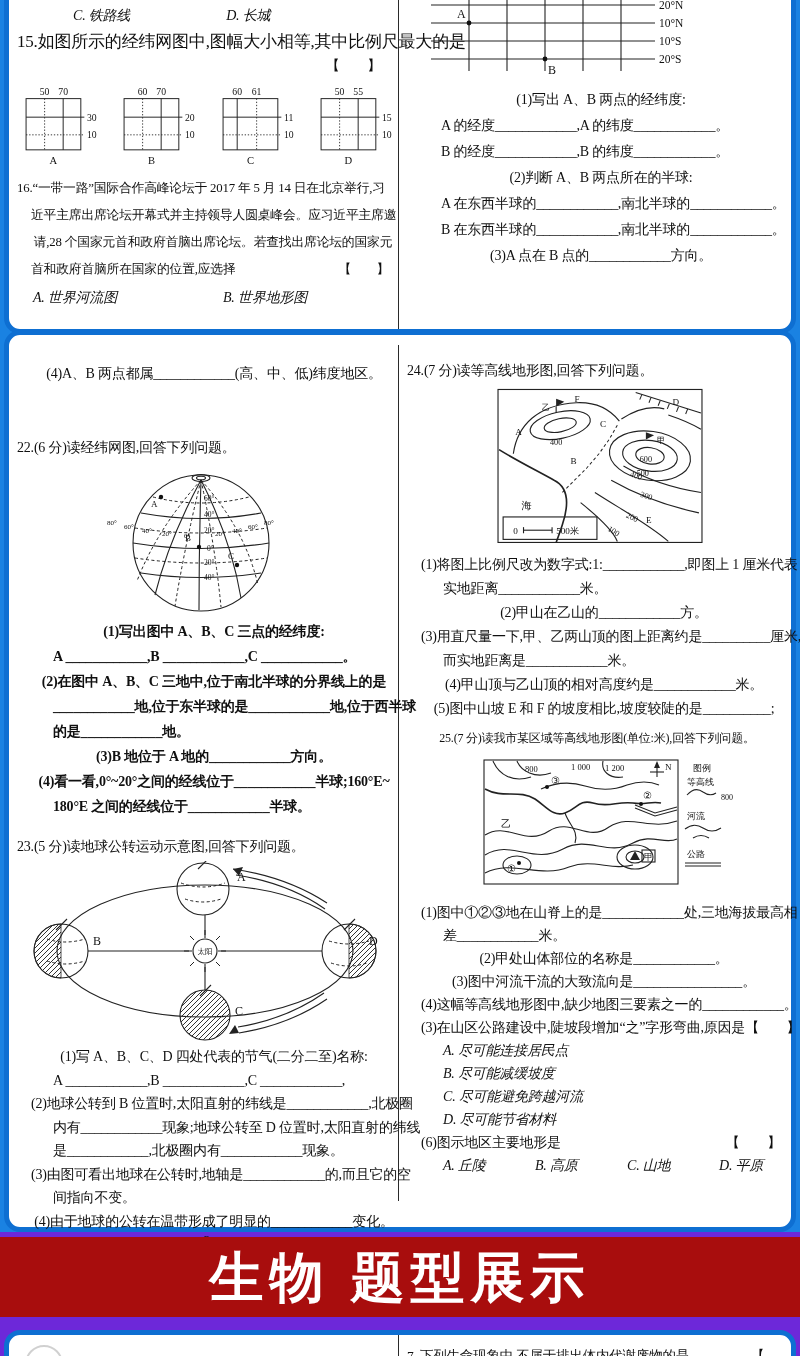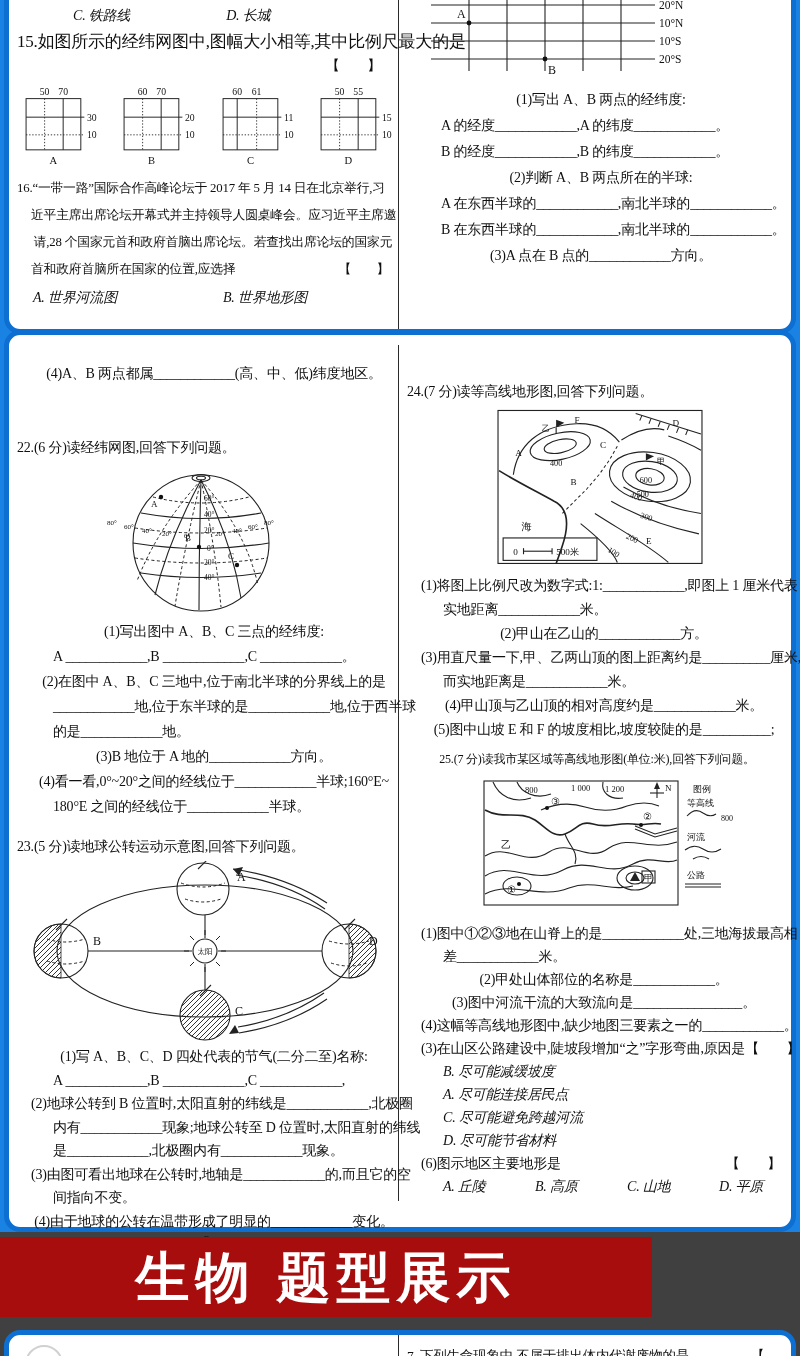--- a/index.html
+++ b/index.html
@@ -1,42 +1,42 @@
 <!DOCTYPE html>
 <html><head>
 <meta charset="utf-8">
 <style>
   html,body{margin:0;padding:0;background:#fff;}
-  #page{position:relative;width:800px;height:1356px;overflow:hidden;background:#404040;
+  #page{position:relative;width:800px;height:1356px;overflow:hidden;background:#6d28d9;
         font-family:"Liberation Serif","DejaVu Serif",serif;color:#111;}
   #bluebg{position:absolute;left:0;top:0;width:800px;height:1232px;background:#1a82e2;}
   .card{position:absolute;background:#fff;border:5px solid #0e6fd2;border-radius:16px;}
   .vline{position:absolute;width:1px;background:#2a2a2a;}
   .col{position:absolute;}
   .ln{font-size:14px;line-height:25px;letter-spacing:-0.2px;white-space:nowrap;color:#101010;}
   .i1{padding-left:14px;text-align:center;}
   .i2{padding-left:36px;}
   .right-al{text-align:right;padding-right:14px;}
   .flexline{display:flex;justify-content:space-between;padding-right:6px;}
   .kai{font-style:italic;}
   .optrow{display:flex;}
   .c1l .ln{line-height:26px;}
   .c1r .ln{line-height:26px;}
-  .c2l .q22b .ln{line-height:25px;}
+  .c2l .q22b .ln{line-height:25px;font-weight:bold;}
   .c2l .q23b .ln{line-height:23.5px;}
   .c2r .q24b .ln{line-height:24px;}
   .c2r .q25b .ln{line-height:23px;}
   .gridrow{display:flex;gap:17px;margin:2px 0 2px 2px;}
   svg text{fill:#111;font-family:"Liberation Serif","DejaVu Serif",serif;}
   .k{stroke:#222;stroke-width:1.1;fill:none;}
   .k2{stroke:#222;stroke-width:1.6;fill:none;}
   .kd{stroke:#222;stroke-width:1;fill:none;stroke-dasharray:3,2.5;}
   .kdot{stroke:#222;stroke-width:1;fill:none;stroke-dasharray:1.5,2;}
   .pagec{text-align:center;font-size:14px;line-height:18px;}
-  #banner{position:absolute;left:0;top:1237px;width:652px;height:80px;background:#a80d0d;}
+  #banner{position:absolute;left:0;top:1237px;width:800px;height:80px;background:#a80d0d;}
   #banner div{width:100%;text-align:center;line-height:80px;font-family:"Liberation Sans","DejaVu Sans",sans-serif;
       font-weight:bold;font-size:54px;color:#fff;letter-spacing:6px;}
   #logo{position:absolute;left:16px;top:10px;width:34px;height:34px;border:2px solid #aaa;border-radius:50%;opacity:.55;}
   .headln{font-size:14px;white-space:nowrap;letter-spacing:-0.2px;}
 </style>
 </head>
 <body>
 
 <div id="page">
   <div id="bluebg"></div>
@@ -273,21 +273,21 @@
         <div class="ln i1">(2)地球公转到 B 位置时,太阳直射的纬线是____________,北极圈</div>
         <div class="ln i2">内有____________现象;地球公转至 D 位置时,太阳直射的纬线</div>
         <div class="ln i2">是____________,北极圈内有____________现象。</div>
         <div class="ln i1">(3)由图可看出地球在公转时,地轴是____________的,而且它的空</div>
         <div class="ln i2">间指向不变。</div>
         <div class="ln i1">(4)由于地球的公转在温带形成了明显的____________变化。</div>
       </div>
       <div class="pagec">·2·</div>
     </div>
 
-    <div class="col c2r" style="left:398px;top:22px;width:380px;margin-top:21px;">
+    <div class="col c2r" style="left:398px;top:22px;width:380px;">
       <div class="ln headln" style="line-height:28px;">24.(7 分)读等高线地形图,回答下列问题。</div>
 
       <svg width="206" height="162" viewBox="0 0 202 156" style="margin:2px 0 0 90px;">
         <rect class="k" x="1" y="1" width="200" height="150"></rect>
 
         <path class="k" d="M136,4 L200,24"></path>
         <g stroke="#222" stroke-width="1">
           <line x1="142" y1="6" x2="140" y2="11"></line>
             <line x1="151" y1="9" x2="149" y2="14"></line>
             <line x1="160" y1="12" x2="158" y2="17"></line>
@@ -414,22 +414,22 @@
       <div class="q25b">
         <div class="ln i1">(1)图中①②③地在山脊上的是____________处,三地海拔最高相</div>
         <div class="ln i2">差____________米。</div>
         <div class="ln i1">(2)甲处山体部位的名称是____________。</div>
         <div class="ln i1">(3)图中河流干流的大致流向是________________。</div>
         <div class="ln i1">(4)这幅等高线地形图中,缺少地图三要素之一的____________。</div>
         <div class="ln i1 flexline">
           <span>(3)在山区公路建设中,陡坡段增加“之”字形弯曲,原因是</span>
           <span>【　　】</span>
         </div>
+        <div class="ln i2 kai">A. 尽可能连接居民点</div>
         <div class="ln i2 kai">B. 尽可能减缓坡度</div>
-        <div class="ln i2 kai">A. 尽可能连接居民点</div>
         <div class="ln i2 kai">C. 尽可能避免跨越河流</div>
         <div class="ln i2 kai">D. 尽可能节省材料</div>
         <div class="ln i1 flexline">
           <span>(6)图示地区主要地形是</span>
           <span>【　　】</span>
         </div>
         <div class="ln optrow" style="padding-left:36px;line-height:24px;">
           <span class="kai" style="width:92px;">A. 丘陵</span>
           <span class="kai" style="width:92px;">B. 高原</span>
           <span class="kai" style="width:92px;">C. 山地</span>

